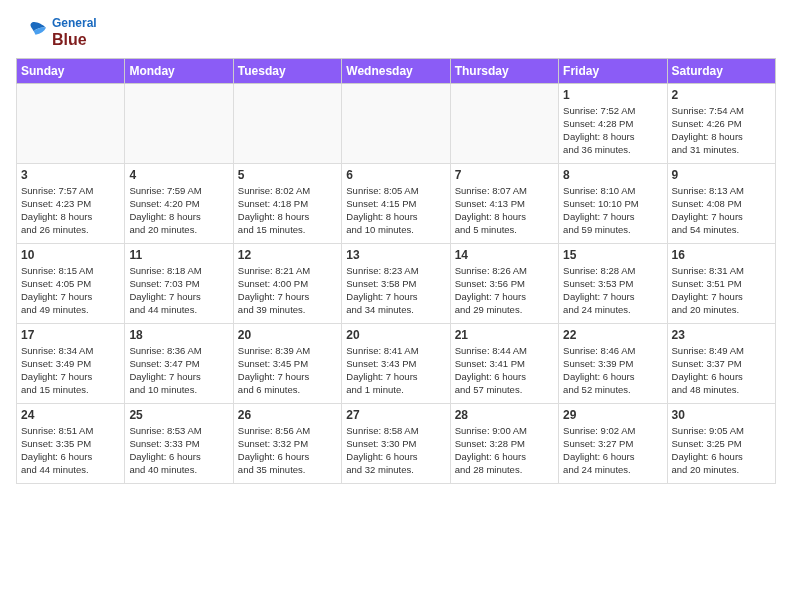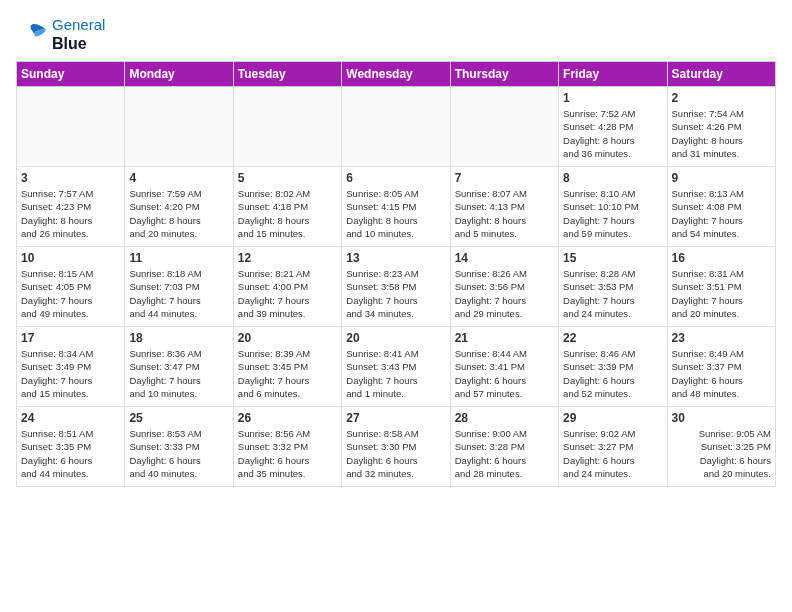--- a/index.html
+++ b/index.html
@@ -36,21 +36,21 @@
     .location {
       font-size: 14px;
       color: #555;
     }
     table {
       width: 100%;
       border-collapse: collapse;
       table-layout: fixed;
     }
     th {
-      background-color: #a21caf;
+      background-color: #8b5cf6;
       color: #fff;
       font-size: 12px;
       font-weight: bold;
       padding: 5px 4px;
       text-align: left;
       border: 1px solid #ccc;
     }
     td {
       vertical-align: top;
       font-size: 10px;
@@ -78,22 +78,22 @@
 </head>
 <body>
 
 <div class="header">
   <div class="logo">
     <svg class="logo-bird" viewBox="0 0 36 32" xmlns="http://www.w3.org/2000/svg">
       <path d="M18 4 C22 2, 30 6, 34 10 C30 9, 24 10, 20 14 C18 10, 14 7, 18 4Z" fill="#1a6abf"></path>
       <path d="M20 14 C24 10, 30 9, 34 10 C32 14, 28 17, 22 18Z" fill="#4a9fef"></path>
     </svg>
     <div>
-      <div style="font-size:15px;font-weight:normal;color:#1a6abf;line-height:1.2;">General</div>
-      <div style="font-size:16px;font-weight:bold;color:#0f172a;line-height:1.2;">Blue</div>
+      <div style="font-size:12px;font-weight:bold;color:#1a6abf;line-height:1.2;">General</div>
+      <div style="font-size:16px;font-weight:bold;color:#7f1d1d;line-height:1.2;">Blue</div>
     </div>
   </div>
   <div class="title-block">
     <div class="month-title"></div>
     <div class="location"></div>
   </div>
 </div>
 
 <table>
   <thead>
@@ -320,20 +320,20 @@
         </td>
         <td>
           <span class="day-num">29</span>
           <div class="day-info" style="white-space: pre-line;">Sunrise: 9:02 AM
 Sunset: 3:27 PM
 Daylight: 6 hours
 and 24 minutes.</div>
         </td>
         <td>
           <span class="day-num">30</span>
-          <div class="day-info" style="white-space: pre-line; text-align: right;">Sunrise: 9:05 AM
+          <div class="day-info" style="white-space: pre-line;">Sunrise: 9:05 AM
 Sunset: 3:25 PM
 Daylight: 6 hours
 and 20 minutes.</div>
         </td>
       </tr>
     </tbody>
 </table>
 
 </body></html>

